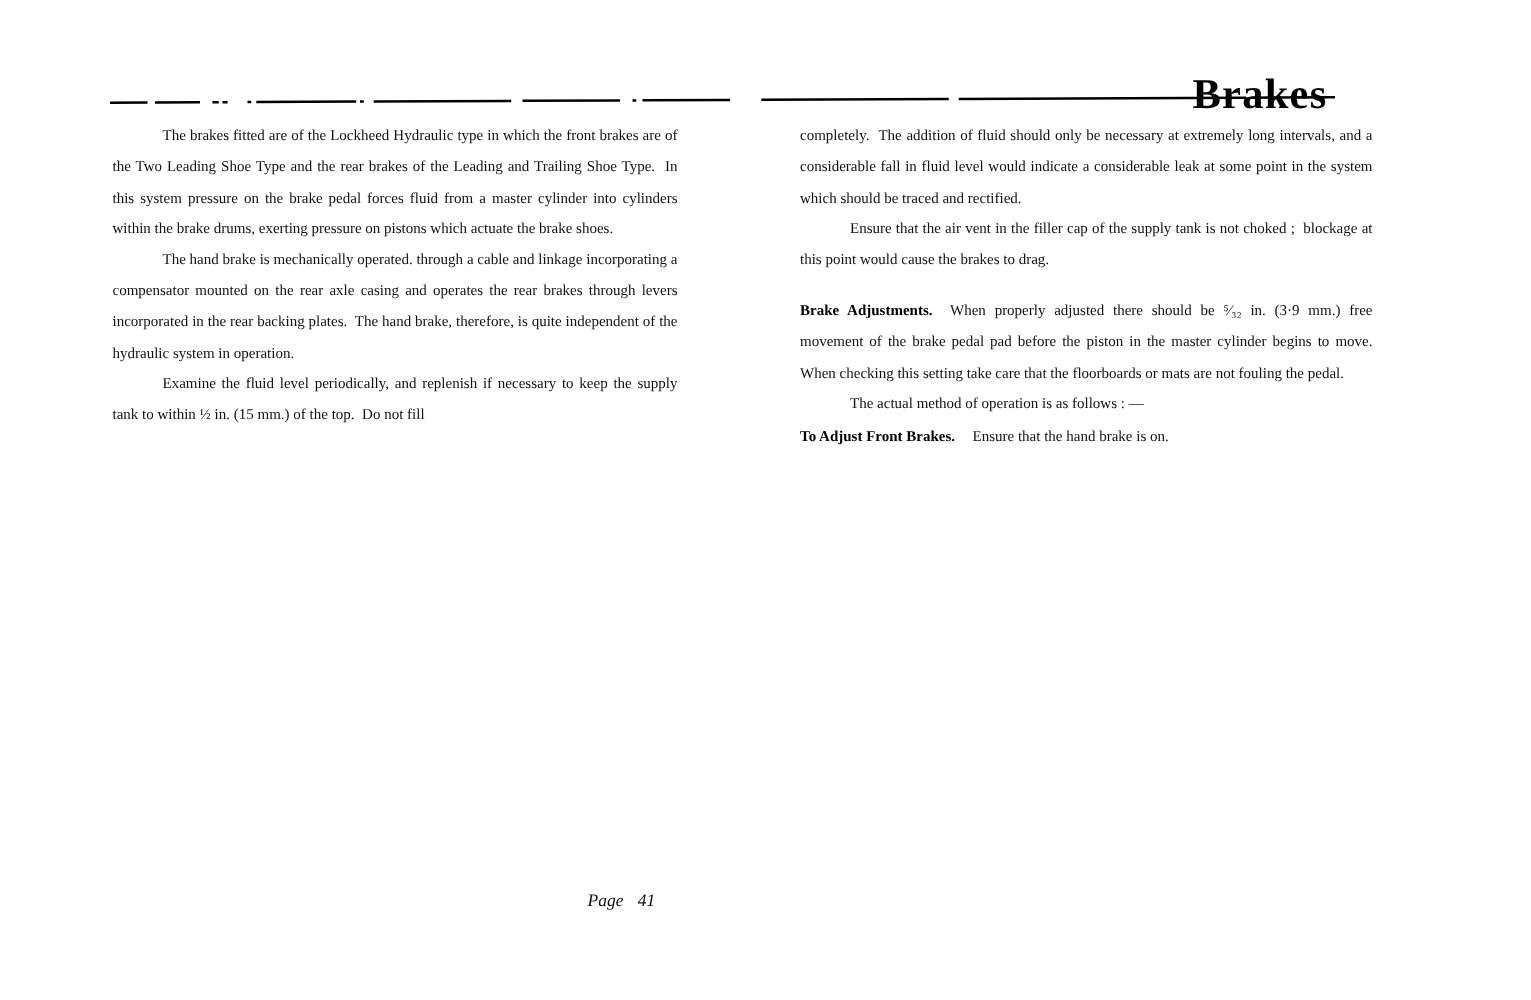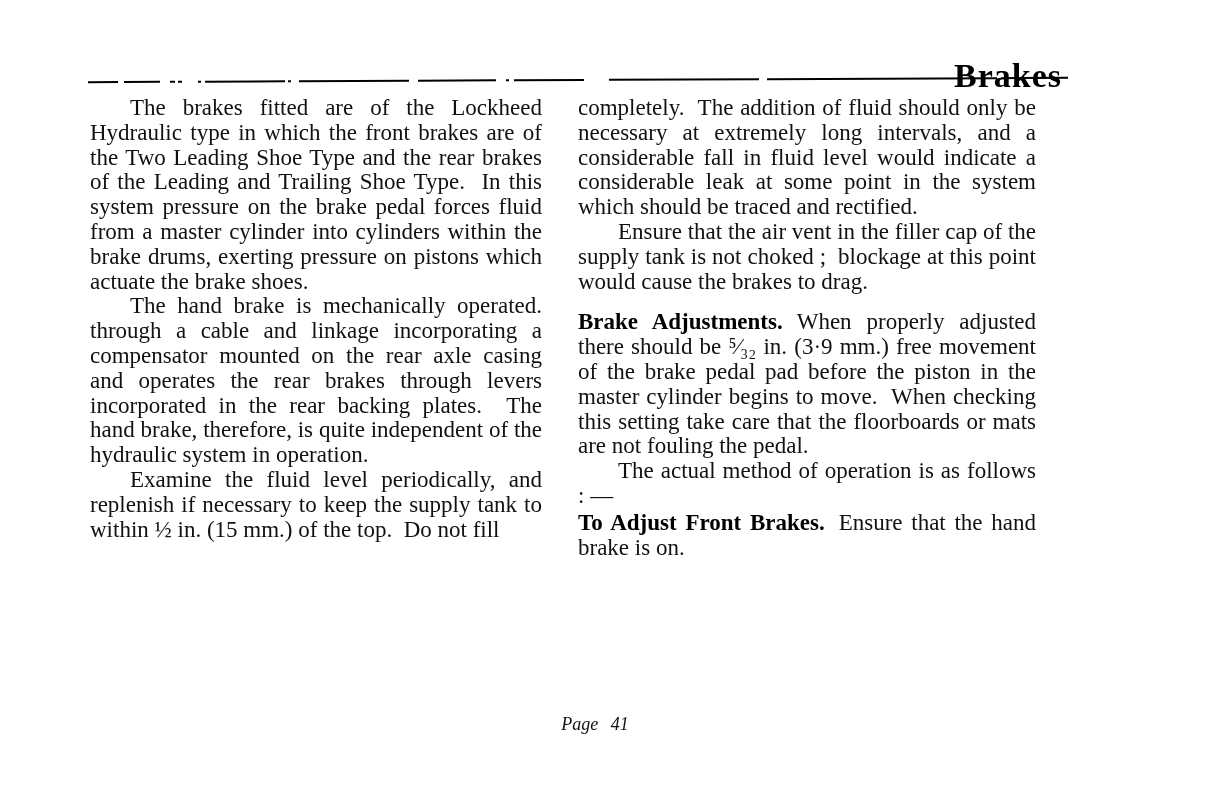--- a/index.html
+++ b/index.html
@@ -42,46 +42,45 @@
     flex: 0 0 auto;
   }
   .header-rule .gap {
     height: 2px;
     background: transparent;
     flex: 0 0 auto;
   }
   .col {
     position: absolute;
     top: 96px;
-    font-size: 23px;
+    font-size: 12px;
     line-height: 24.8px;
     text-align: justify;
   }
   .col-left  { left: 90px;  width: 452px; }
-  .col-right { left: 578px; width: 458px; }
+  .col-right { left: 640px; width: 458px; }
   .para {
     margin: 0;
     white-space: pre-wrap;
   }
   .para.indent { text-indent: 40px; }
   .para.sect   { margin-top: 16px; }
   .para.sect-sm{ margin-top: 2px; }
   .lead {
     font-weight: bold;
     color: #000000;
     margin-right: 14px;
   }
   .page-footer {
     position: absolute;
     top: 714px;
     left: 470px;
     width: 250px;
-    text-align: center;
     font-style: italic;
-    font-size: 18px;
+    font-size: 14px;
     word-spacing: 8px;
     color: #111111;
   }
 </style>
 </head>
 <body>
 
 <div class="page">
 
   <div class="page-title">Brakes</div>

